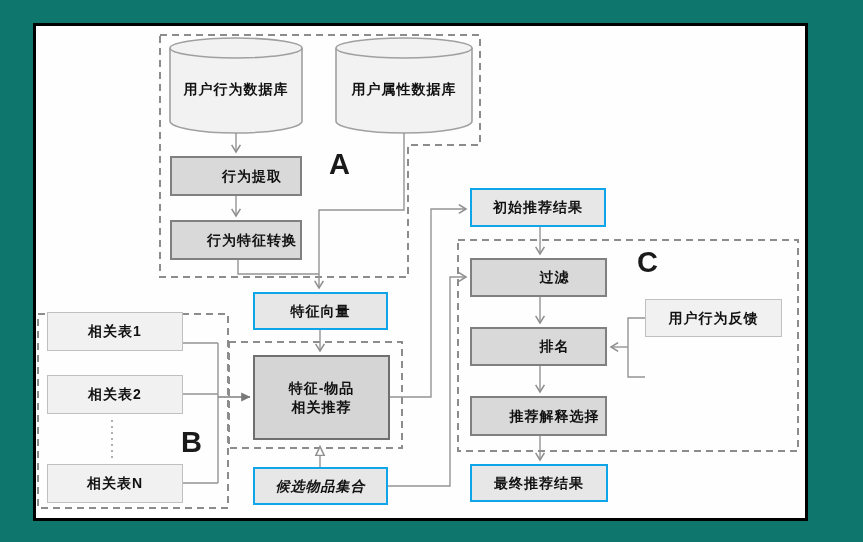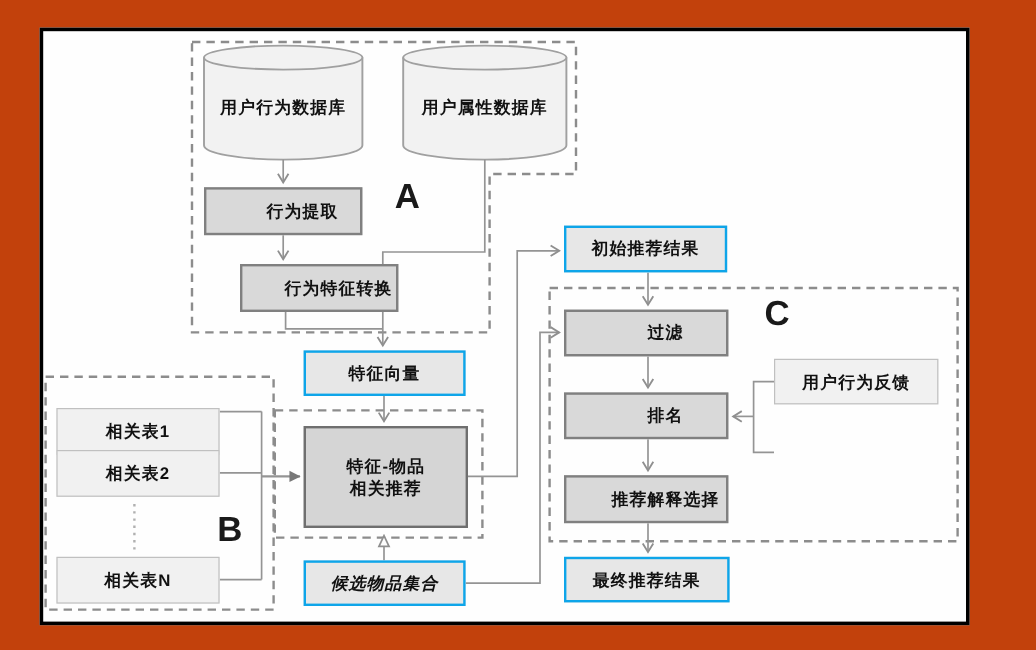--- a/index.html
+++ b/index.html
@@ -1,17 +1,17 @@
 <!DOCTYPE html>
 <html><head>
 <meta charset="utf-8">
 <style>
   html,body{margin:0;padding:0;background:#ffffff;}
   .canvas{
-    position:relative;width:863px;height:542px;background:#c2410c;overflow:hidden;
+    position:relative;width:863px;height:542px;background:#0f766e;overflow:hidden;
     font-family:"Liberation Sans", sans-serif;color:#111111;
   }
   .frame{
     position:absolute;left:33px;top:23px;width:775px;height:498px;
     border:3px solid #000000;box-sizing:border-box;background:#fefefe;
   }
   svg.layer{position:absolute;left:0;top:0;width:863px;height:542px;}
   .node{
     position:absolute;box-sizing:border-box;display:flex;flex-direction:column;
     align-items:center;justify-content:center;text-align:center;
@@ -85,27 +85,27 @@
       <path d="M628,347 H611" marker-end="url(#chev)"></path>
       <path d="M112,420 V459" stroke="#b0b0b0" stroke-width="2" stroke-dasharray="2 4"></path>
     </g>
   </svg>
 
   <div class="cyl-label" style="left:172px;top:80px;width:128px;height:20px;">用户行为数据库</div>
   <div class="cyl-label" style="left:338px;top:80px;width:132px;height:20px;">用户属性数据库</div>
 
   <div class="node proc" style="left:170px;top:156px;width:132px;height:40px;">行为提取</div>
 
-  <div class="node proc" style="left:170px;top:220px;width:132px;height:40px;margin-left:30px;">行为特征转换</div>
+  <div class="node proc" style="left:170px;top:220px;width:132px;height:40px;">行为特征转换</div>
 
   <div class="node soft" style="left:253px;top:292px;width:135px;height:38px;">特征向量</div>
 
   <div class="node soft" style="left:470px;top:188px;width:136px;height:39px;">初始推荐结果</div>
 
-  <div class="node light" style="left:47px;top:340px;width:136px;height:39px;">相关表1</div>
+  <div class="node light" style="left:47px;top:312px;width:136px;height:39px;">相关表1</div>
 
   <div class="node light" style="left:47px;top:375px;width:136px;height:39px;">相关表2</div>
 
   <div class="node light" style="left:47px;top:464px;width:136px;height:39px;">相关表N</div>
 
   <div class="node dark" style="left:253px;top:355px;width:137px;height:85px;">
     <div>特征-物品</div>
     <div>相关推荐</div>
   </div>
 

